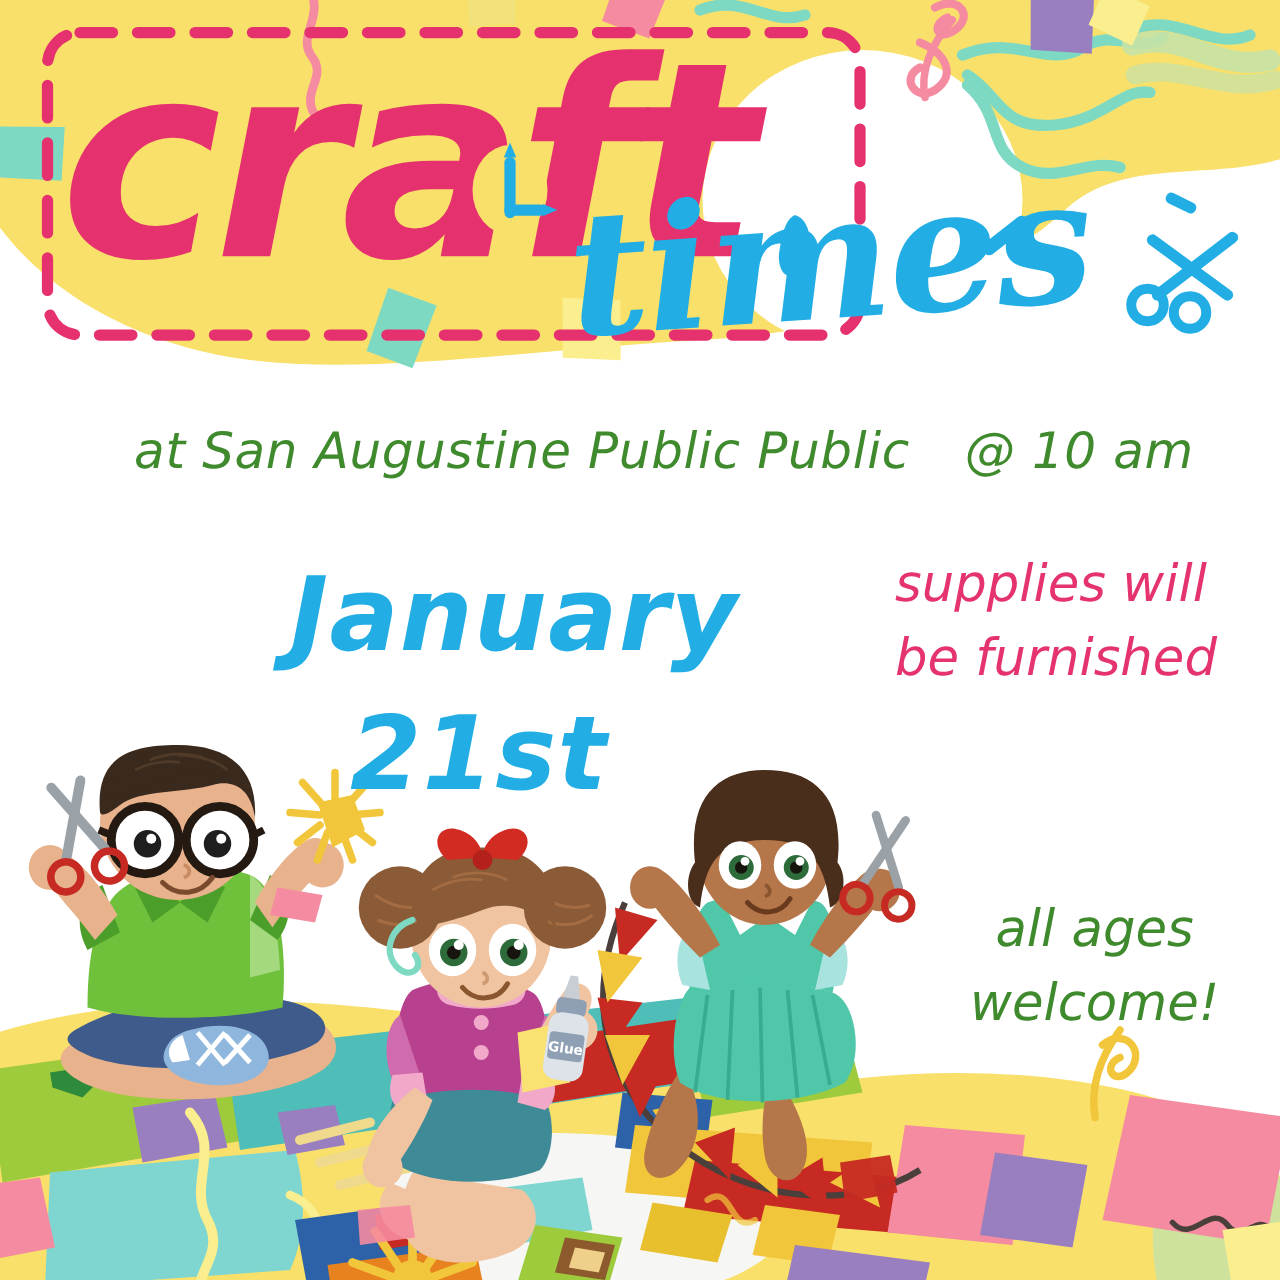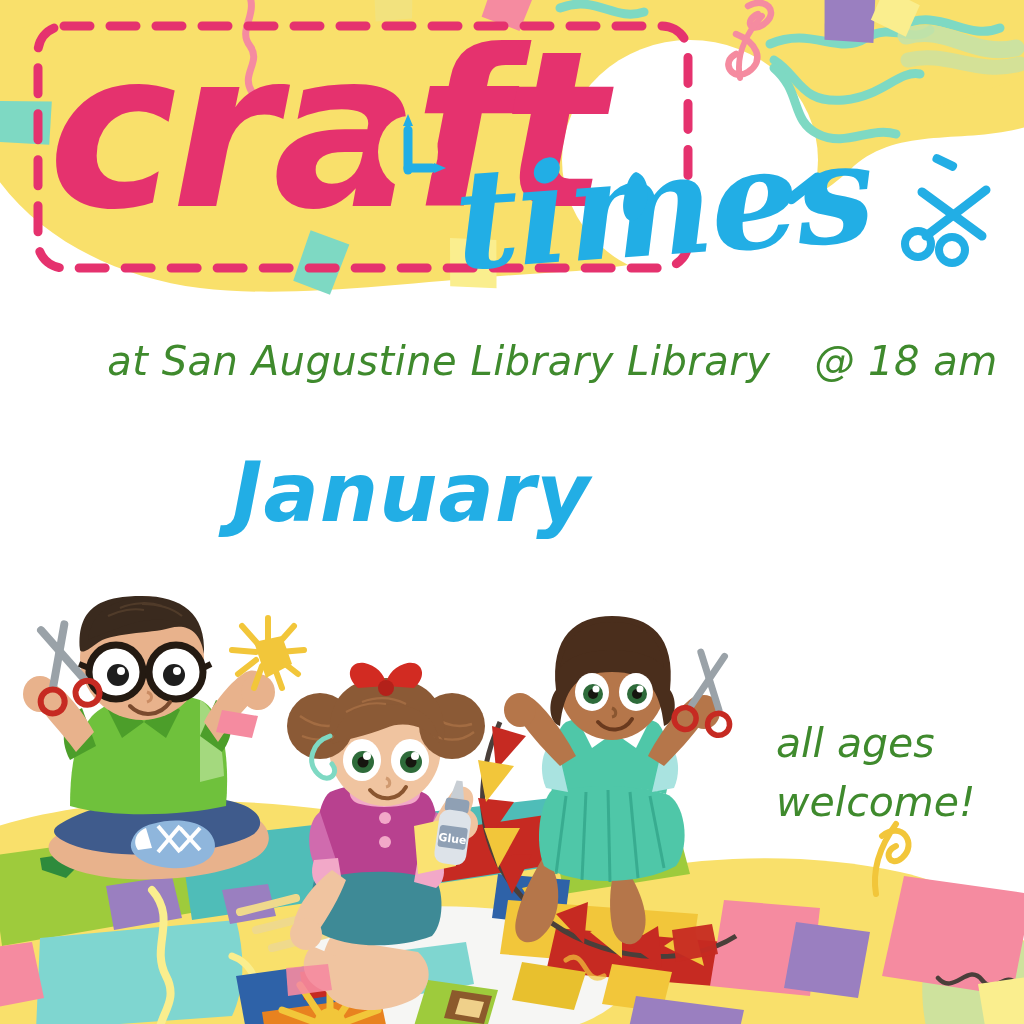--- a/index.html
+++ b/index.html
@@ -75,21 +75,21 @@
     line-height:1.45;
     color:#E5336F;
     text-align:left;
   }
   #ages-note{
     left:776px; top:714px;
     font-family:"DejaVu Sans", sans-serif;
     font-size:41px;
     line-height:1.45;
     color:#3F8A2D;
-    text-align:left;
+    text-align:center;
   }
 </style>
 </head>
 <body>
 
 <div id="poster">
 
   <svg class="layer" width="1024" height="1024" viewBox="0 0 1024 1024">
     <defs>
       <clipPath id="clipAll">
@@ -463,26 +463,29 @@
     <rect x="38" y="26" width="650" height="242" rx="26" ry="26" fill="none" stroke="#E5326E" stroke-width="9" stroke-dasharray="26 20" stroke-linecap="round"></rect>
   </svg>
 
   <div class="layer">
 
     <div class="txt" id="craft-wordmark">craft</div>
 
     <div class="txt" id="times-wordmark">times</div>
 
     <div class="txt" id="venue-line">
-      <span>at San Augustine Library Library</span><span class="at-time">@ 18 am</span>
+      <span>at San Augustine Public Public</span><span class="at-time">@ 10 am</span>
     </div>
 
     <div class="txt" id="date-month">January</div>
 
-
+    <div class="txt" id="date-day">21st</div>
+
+    <div class="txt" id="supplies-note">supplies will
+be furnished</div>
 
     <div class="txt" id="ages-note">all ages
 welcome!</div>
   </div>
 
   <svg class="layer" width="1024" height="1024" viewBox="0 0 1024 1024">
 
     <g>
       <ellipse cx="408" cy="152" rx="30" ry="36" fill="#F9E06B"></ellipse>
       <path d="M408,170 L408,130" stroke="#22AEE5" stroke-width="9" stroke-linecap="round"></path>

